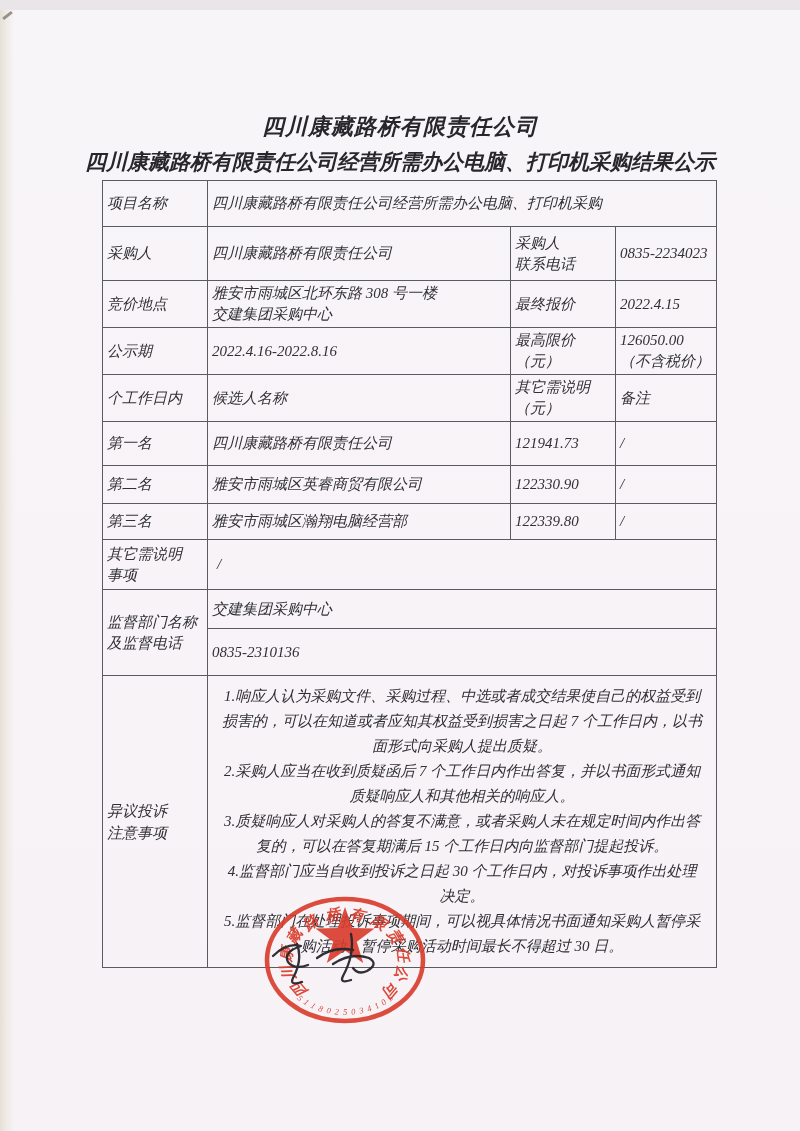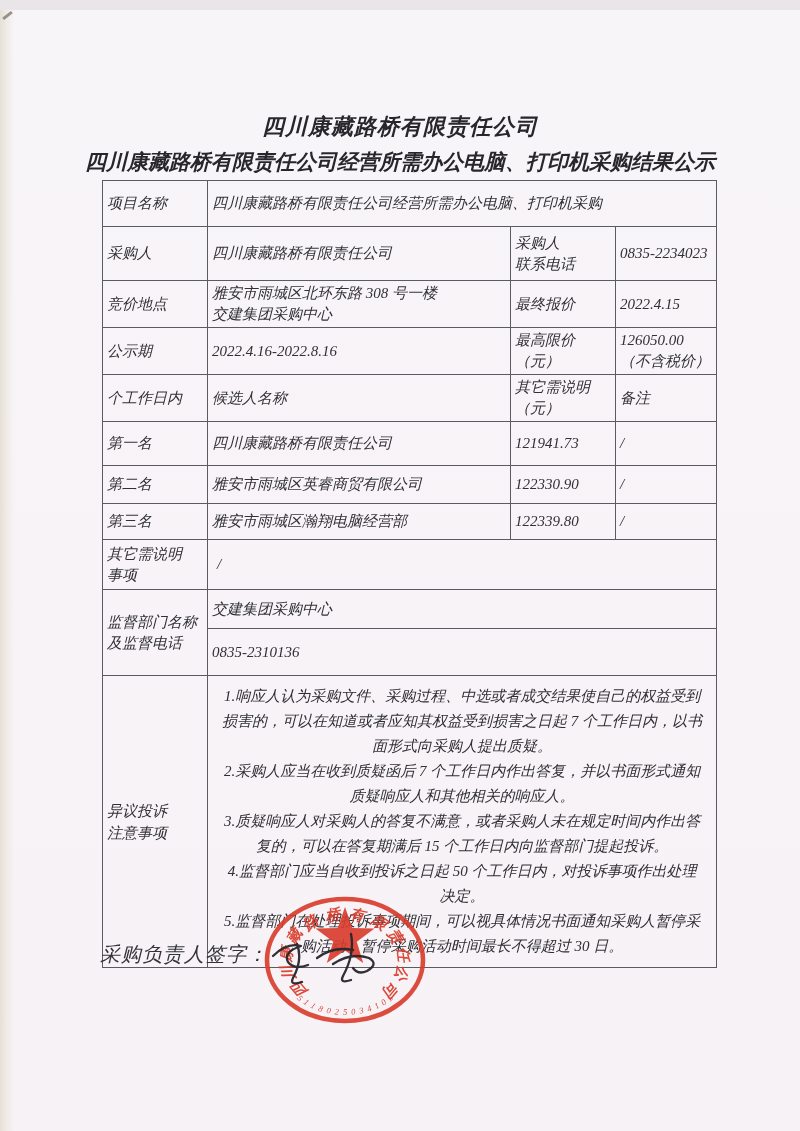--- a/index.html
+++ b/index.html
@@ -156,28 +156,27 @@
       <tr class="h47">
         <td colspan="3">0835-2310136</td>
       </tr>
       <tr class="h272">
         <td class="obj-label">异议投诉
 注意事项</td>
         <td colspan="3" class="objection-items">
           <div>1.响应人认为采购文件、采购过程、中选或者成交结果使自己的权益受到损害的，可以在知道或者应知其权益受到损害之日起 7 个工作日内，以书面形式向采购人提出质疑。</div>
           <div>2.采购人应当在收到质疑函后 7 个工作日内作出答复，并以书面形式通知质疑响应人和其他相关的响应人。</div>
           <div>3.质疑响应人对采购人的答复不满意，或者采购人未在规定时间内作出答复的，可以在答复期满后 15 个工作日内向监督部门提起投诉。</div>
-          <div>4.监督部门应当自收到投诉之日起 50 个工作日内，对投诉事项作出处理决定。</div>
+          <div>4.监督部门应当自收到投诉之日起 30 个工作日内，对投诉事项作出处理决定。</div>
           <div>5.监督部门在处理投诉事项期间，可以视具体情况书面通知采购人暂停采购活动，暂停采购活动时间最长不得超过 30 日。</div>
         </td>
       </tr>
     </tbody>
   </table>
 
-  <div class="sig-label">采购负责人签字：</div>
 
   <svg class="seal" viewBox="0 0 168 136">
     <g opacity="0.9">
       <ellipse cx="84" cy="66" rx="78" ry="61" fill="none" stroke-width="4.6" stroke="#d93b2b"></ellipse>
       <polygon points="84,13 91.3,34 113.5,34.4 95.8,47.8 102.2,69.1 84,56.4 65.8,69.1 72.2,47.8 54.5,34.4 76.7,34" fill="#d93b2b"></polygon>
     </g>
     <g fill="#d93b2b" opacity="0.92">
         <text x="38.8" y="95.6" transform="rotate(230.0 38.8 95.6)" font-size="15" font-weight="bold" text-anchor="middle" dominant-baseline="central">四</text>
         <text x="27.4" y="79.0" transform="rotate(253.6 27.4 79.0)" font-size="15" font-weight="bold" text-anchor="middle" dominant-baseline="central">川</text>
         <text x="25.5" y="60.2" transform="rotate(277.3 25.5 60.2)" font-size="15" font-weight="bold" text-anchor="middle" dominant-baseline="central">康</text>

